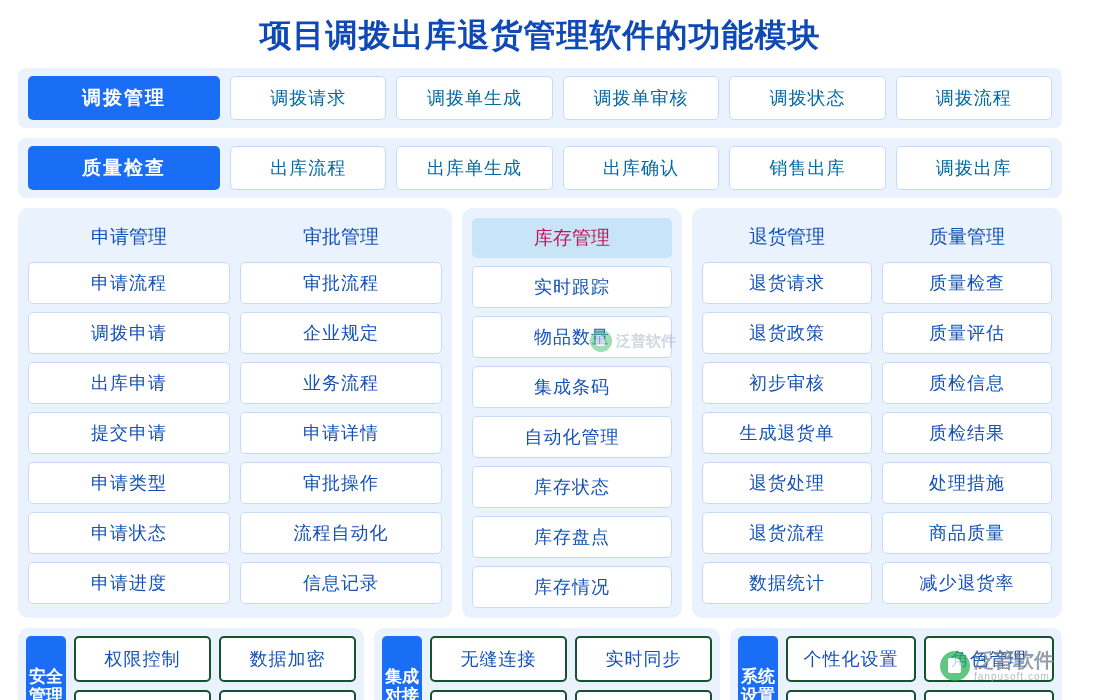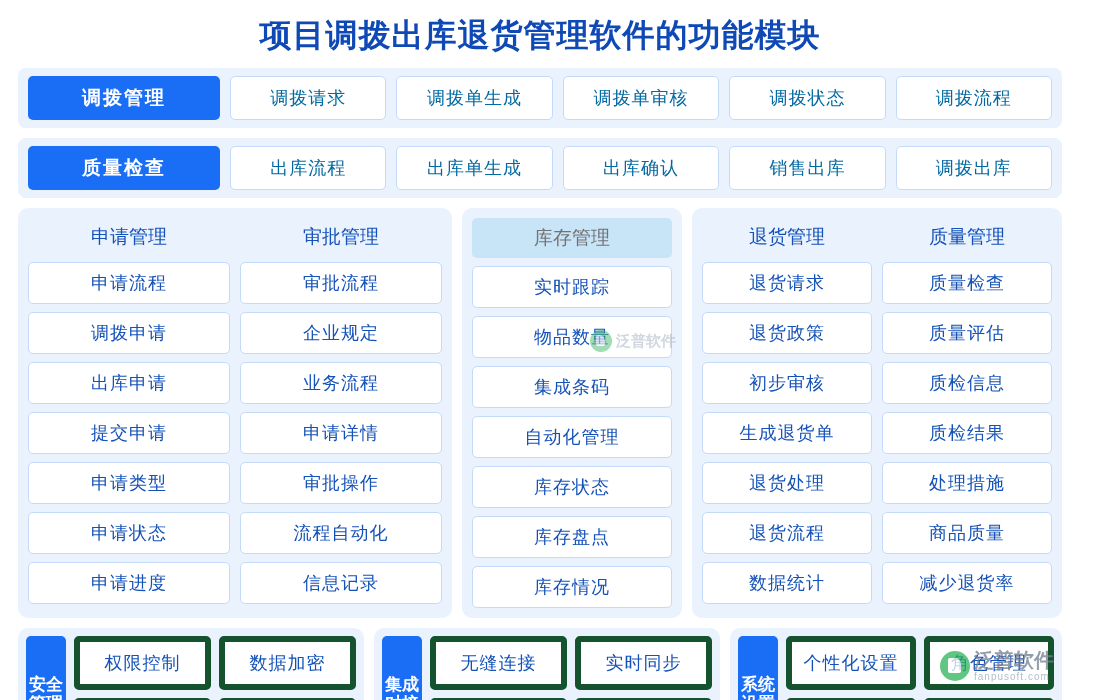--- a/index.html
+++ b/index.html
@@ -91,21 +91,21 @@
     text-align: center;
     font-size: 19px;
     color: #1552b8;
     padding: 6px 0 4px 0;
     font-weight: normal;
   }
   .col-head.boxed {
     background: #c8e4f7;
     border-radius: 5px;
     padding: 7px 8px;
-    color: #737373;
+    color: #be185d;
   }
   .cell {
     background: #ffffff;
     border: 1px solid #c5daf8;
     border-radius: 5px;
     text-align: center;
     font-size: 18px;
     color: #1552b8;
     padding: 8px 8px;
     letter-spacing: 1px;
@@ -144,21 +144,21 @@
     word-break: break-all;
   }
   .bgrid {
     flex: 1 1 auto;
     display: grid;
     grid-template-columns: 1fr 1fr;
     gap: 8px;
   }
   .bcell {
     background: #ffffff;
-    border: 6px solid #14532d;
+    border: 2px solid #14532d;
     border-radius: 5px;
     text-align: center;
     font-size: 18px;
     color: #1552b8;
     padding: 9px 0;
     letter-spacing: 1px;
   }
   
   .wm {
     position: absolute;

